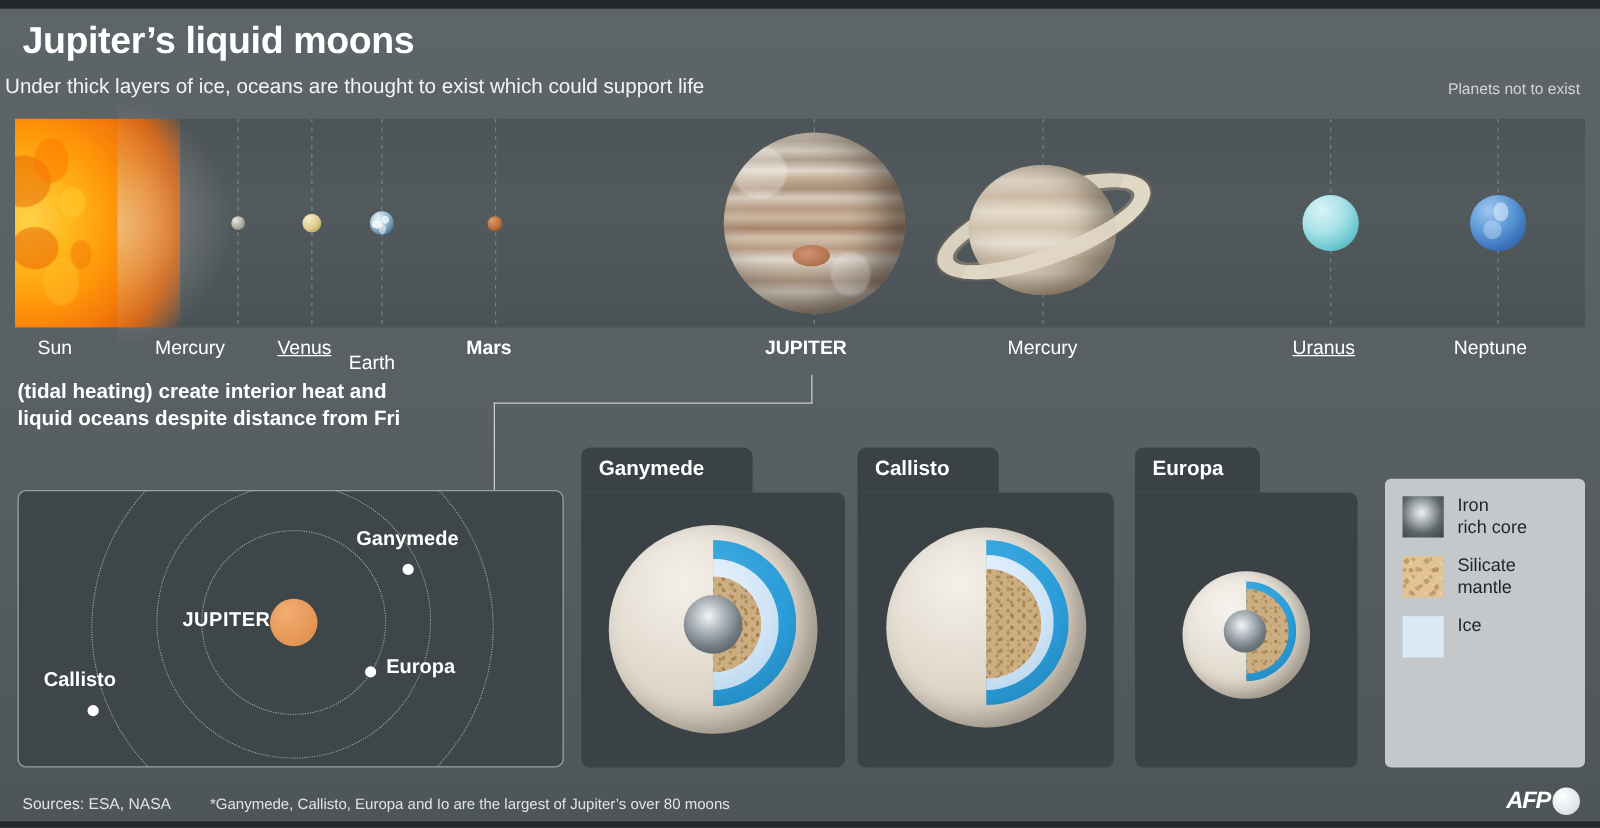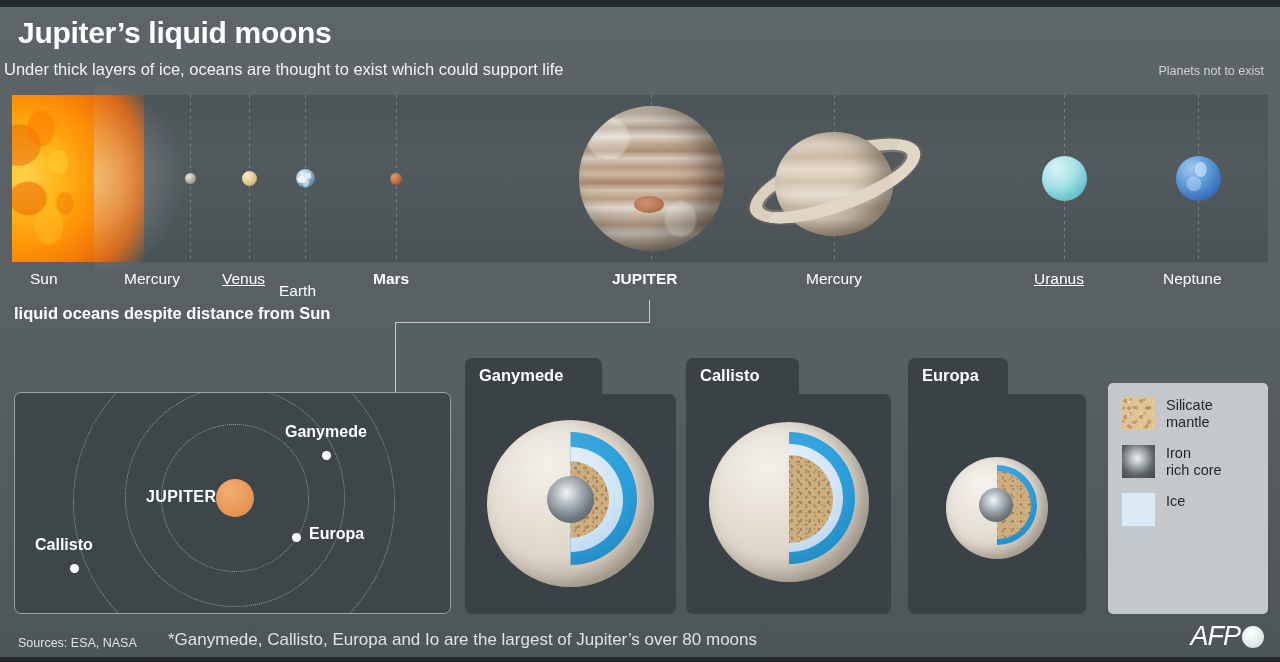--- a/index.html
+++ b/index.html
@@ -236,28 +236,28 @@
   .sw-ice   { background: #dbeaf7; }
   .legend-text { font-size: 14.5px; line-height: 17px; color: #1f2427; }
 
   
   .footer-src {
     position: absolute; left: 18px; bottom: 12px;
     font-size: 12.5px; color: #dfe3e5;
   }
   .footer-note {
     position: absolute; left: 168px; bottom: 12px;
-    font-size: 17px; color: #dfe3e5;
+    font-size: 12px; color: #dfe3e5;
   }
   .afp {
     position: absolute; right: 16px; bottom: 10px;
     display: flex; align-items: center;
   }
   .afp-text {
-    font-size: 27px; font-weight: normal; color: #ffffff;
+    font-size: 19px; font-weight: bold; color: #ffffff;
     font-style: italic; letter-spacing: -1px;
   }
   .afp-dot {
     width: 22px; height: 22px; border-radius: 50%;
     background: radial-gradient(circle at 38% 34%, #ffffff, #e3e7ea 60%, #c8ced2);
     margin-left: 2px;
   }
 </style>
 </head>
 <body>
@@ -306,21 +306,22 @@
   <div class="planet-label" style="left:124px; top:270px;">Mercury</div>
   <div class="planet-label" style="left:222px; top:270px;text-decoration:underline;">Venus</div>
   <div class="planet-label" style="left:279px; top:270px;margin-top:12px;">Earth</div>
   <div class="planet-label" style="left:373px; top:270px;font-weight:bold;">Mars</div>
   <div class="planet-label bold" style="left:612px; top:270px;">JUPITER</div>
   <div class="planet-label" style="left:806px; top:270px;">Mercury</div>
   <div class="planet-label" style="left:1034px; top:270px;text-decoration:underline;">Uranus</div>
   <div class="planet-label" style="left:1163px; top:270px;">Neptune</div>
 
   <div class="lead-copy">
-    <div>liquid oceans despite distance from Sun</div>
+    <div>(tidal heating) create interior heat and</div>
+    <div>liquid oceans despite distance from Fri</div>
   </div>
 
   <div class="leader" style="left:395px; top:322px; width:255px; height:1px; border-width:1px 0 0 0;"></div>
   <div class="leader" style="left:395px; top:322px; width:1px; height:72px; border-width:0 0 0 1px;"></div>
   <div class="leader" style="left:649px; top:300px; width:1px; height:23px; border-width:0 0 0 1px;"></div>
 
   <div class="orbit-panel">
     <div class="ring" style="left:146px; top:31px;  width:148px; height:148px;"></div>
     <div class="ring" style="left:110px; top:-6px;  width:220px; height:220px;"></div>
     <div class="ring" style="left:58px;  top:-52px; width:322px; height:322px;"></div>
@@ -373,34 +374,34 @@
     <div class="cut" style="left:38px; top:99px; width:102px; height:102px;">
       <div class="layer" style="left:0; top:0; width:102px; height:102px; background:radial-gradient(circle at 36% 28%, #f6f3ee, #e2dbcf 55%, #c0b5a5 88%); box-shadow: inset -7px -4px 13px rgba(40,35,28,.28);"></div>
       <div class="layer wedge" style="left:11px; top:8px; width:80px; height:80px; background:radial-gradient(circle at 40% 30%, #46b1e4, #2b9cd8 60%, #1e7cae);"></div>
       <div class="layer wedge" style="left:17px; top:14px; width:68px; height:68px; background-color:#cdae81; background-image:radial-gradient(circle at 22% 26%, rgba(140,105,60,.6) 0 14%, rgba(0,0,0,0) 15%),radial-gradient(circle at 68% 20%, rgba(160,120,70,.5) 0 12%, rgba(0,0,0,0) 13%),radial-gradient(circle at 40% 68%, rgba(135,100,55,.55) 0 13%, rgba(0,0,0,0) 14%); background-size:8px 8px,7px 7px,9px 9px;"></div>
       <div class="layer" style="left:33px; top:31px; width:34px; height:34px; background:radial-gradient(circle at 42% 36%, #f2f5f7 0%, #b9c0c5 26%, #717a80 62%, #474f54 100%);"></div>
     </div>
   </div>
 
   <div class="legend">
     <div class="legend-row">
+      <div class="sw sw-core"></div>
+      <div class="legend-text">
+        <div>Iron</div>
+        <div>rich core</div>
+      </div>
+    </div>
+    <div class="legend-row">
       <div class="sw sw-mantle"></div>
       <div class="legend-text">
         <div>Silicate</div>
         <div>mantle</div>
       </div>
     </div>
     <div class="legend-row">
-      <div class="sw sw-core"></div>
-      <div class="legend-text">
-        <div>Iron</div>
-        <div>rich core</div>
-      </div>
-    </div>
-    <div class="legend-row">
       <div class="sw sw-ice"></div>
       <div class="legend-text">Ice</div>
     </div>
   </div>
 
   <div class="footer-src">Sources: ESA, NASA</div>
   <div class="footer-note">*Ganymede, Callisto, Europa and Io are the largest of Jupiter’s over 80 moons</div>
   <div class="afp">
     <span class="afp-text">AFP</span>
     <span class="afp-dot"></span>

